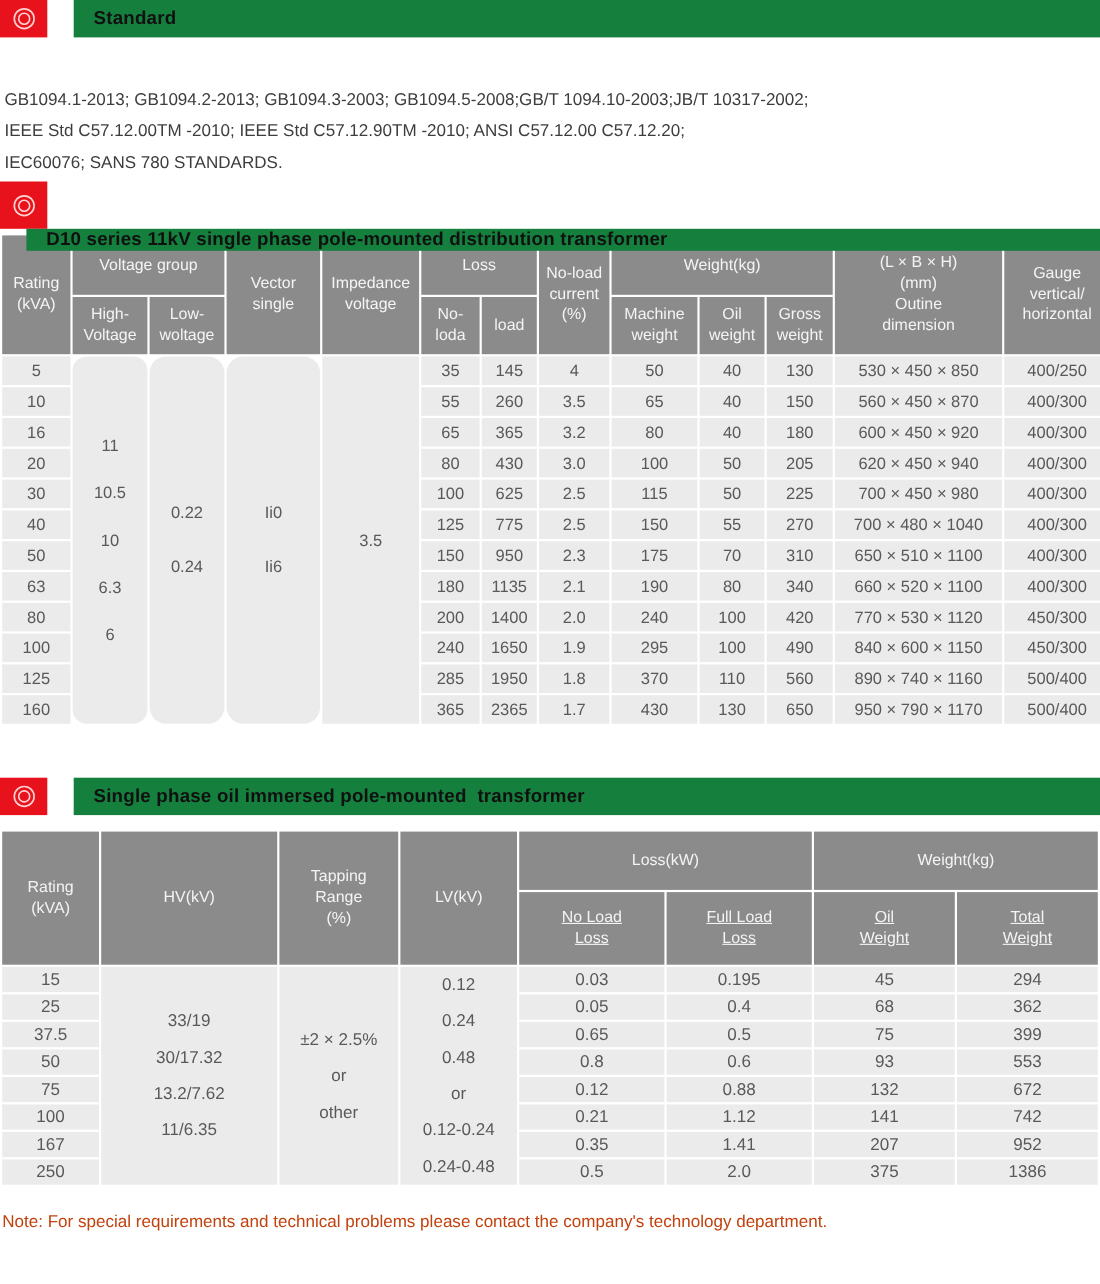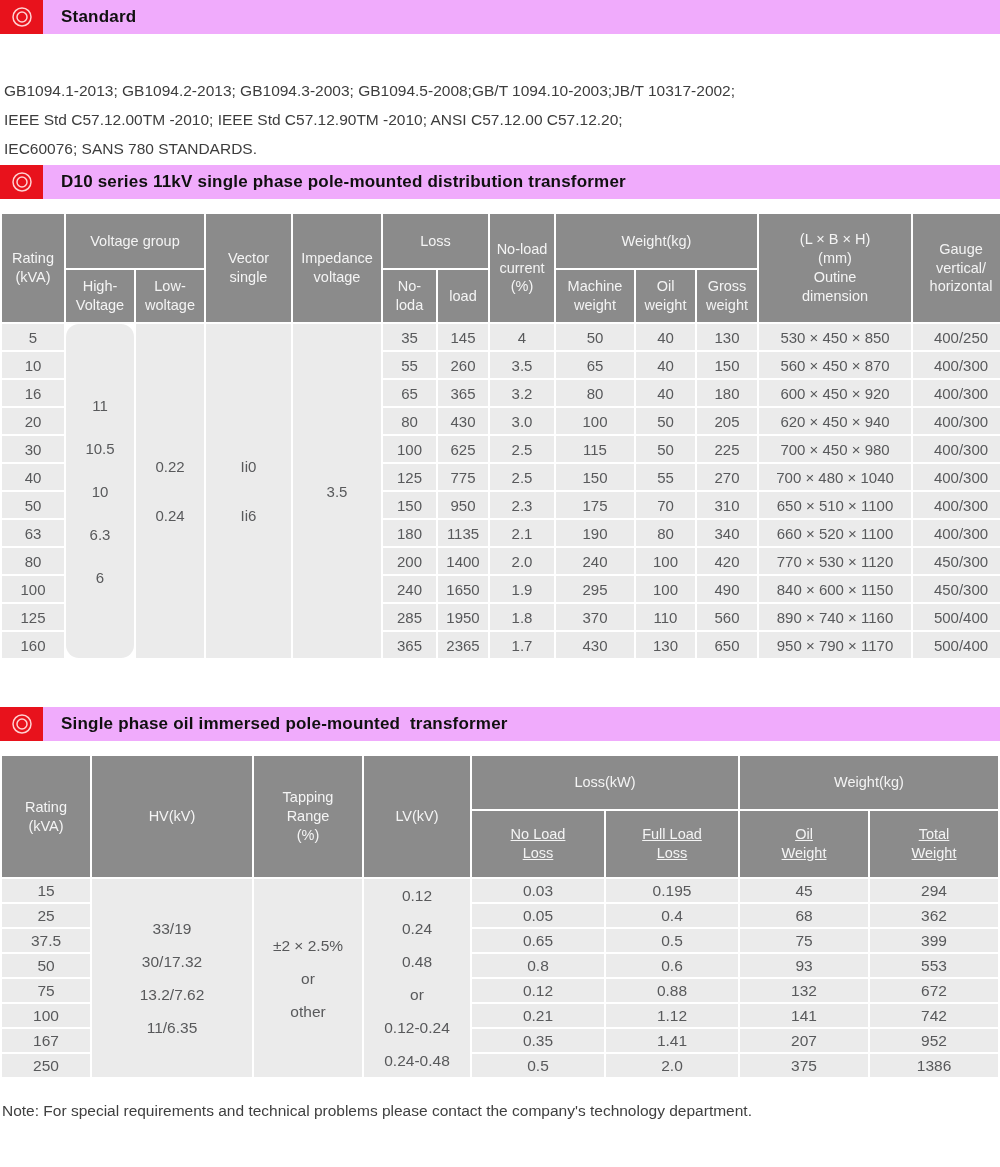--- a/index.html
+++ b/index.html
@@ -10,32 +10,32 @@
     position:relative; overflow:hidden;
   }
 
   
   .bar { display:flex; height:34px; align-items:stretch; }
   .redbox {
     flex:0 0 43px; width:43px; background:#e8121c;
     display:flex; align-items:center; justify-content:center;
   }
   .bartitle {
-    flex:1; background:#f0abfc; display:flex; align-items:center;
+    flex:1; background:#15803d; display:flex; align-items:center;
     padding-left:18px; font-weight:bold; font-size:17px; color:#101010;
-    letter-spacing:.2px; white-space:pre-wrap;
+    letter-spacing:.2px; white-space:pre-wrap;margin-left:24px;
   }
 
   .standards {
     margin:42px 0 0 4px;
     font-size:15.5px; color:#3d3d3d; line-height:29px;
     white-space:pre-line;
   }
 
-  #bar-d10 { margin-top:2px; }
+  #bar-d10 { margin-top:2px;flex-direction:column; }
   #bar-single { margin-top:47px;text-align:right; }
 
   table {
     border-collapse:separate; border-spacing:2px;
     width:100%; table-layout:fixed;
   }
   #table-d10 { margin-top:13px; }
   #table-single { margin-top:13px; }
 
   th {
@@ -49,25 +49,25 @@
   #table-single thead tr:last-child  th { height:66px;text-decoration:underline; }
 
   td {
     background:#ebebeb; color:#58595b; font-size:15px;
     text-align:center; vertical-align:middle; height:26px;
     padding:0 1px;
   }
   #table-single td { height:19px; font-size:15.5px; }
   td.merged { white-space:pre-line; }
   .lh43 { line-height:43px;border-radius:13px; }
-  .lh49 { line-height:49px; }
+  .lh49 { line-height:49px;border-radius:15px; }
   .lh33 { line-height:33px; }
 
   .note {
-    margin:23px 0 0 2px; font-size:15.5px; color:#404040;
+    margin:23px 0 0 2px; font-size:15.5px; color:#c2410c;
   }
 </style>
 </head>
 <body>
 
 <div class="bar" id="bar-standard">
   <div class="redbox">
     <svg width="26" height="26" viewBox="0 0 26 26">
       <circle cx="13" cy="13" r="9" fill="none" stroke="#ffd2d2" stroke-width="1.5"></circle>
       <circle cx="13" cy="13" r="5" fill="none" stroke="#ffd2d2" stroke-width="1.5"></circle>

